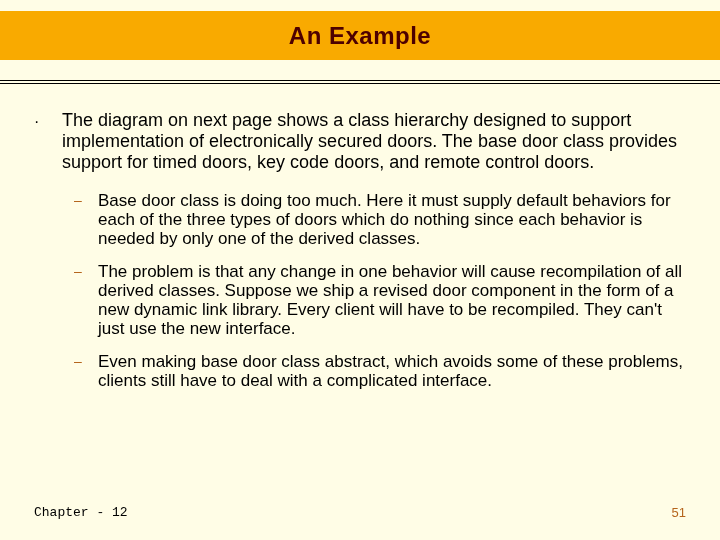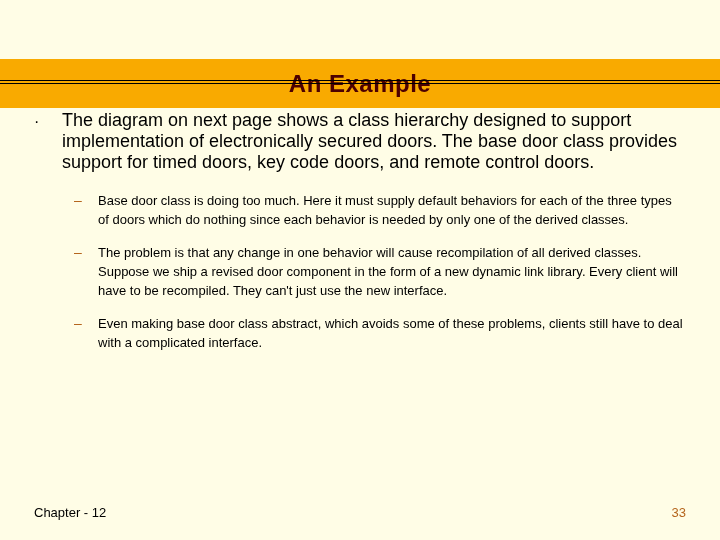--- a/index.html
+++ b/index.html
@@ -14,21 +14,20 @@
   .title-band {
     position: absolute;
     top: 11px;
     left: 0;
     width: 100%;
     height: 49px;
     background: #f9aa00;
     display: flex;
     align-items: center;
     justify-content: center;
-    margin-top: 48px;
   }
   .title-band h1 {
     font-family: Verdana, Geneva, sans-serif;
     font-weight: bold;
     font-size: 24px;
     color: #4d0000;
     letter-spacing: 0.5px;
   }
   .hr-double {
     position: absolute;
@@ -72,30 +71,30 @@
   }
   .sub-bullet .dash {
     width: 24px;
     flex-shrink: 0;
     font-size: 14px;
     line-height: 19px;
     color: #b5651d;
   }
   .sub-bullet .text {
     flex: 1;
-    font-size: 13px;
+    font-size: 17px;
     line-height: 19px;
     font-family: Verdana, Geneva, sans-serif;
   }
   .footer-left {
     position: absolute;
     bottom: 20px;
     left: 34px;
     font-size: 13px;
-    font-family: Liberation Sans, sans-serif;
+    font-family: Liberation Mono, monospace;
     text-align: center;
   }
   .footer-right {
     position: absolute;
     bottom: 20px;
     right: 34px;
     font-size: 13px;
     color: #b5651d;
     font-family: Verdana, Geneva, sans-serif;
   }
@@ -127,13 +126,13 @@
     </div>
     <div class="sub-bullet">
       <div class="dash">–</div>
       <div class="text">Even making base door class abstract, which avoids some of these problems, clients still have to deal with a complicated interface.</div>
     </div>
   </div>
 
 </div>
 
 <div class="footer-left">Chapter - 12</div>
-<div class="footer-right">33</div>
+<div class="footer-right">51</div>
 
 </body></html>

